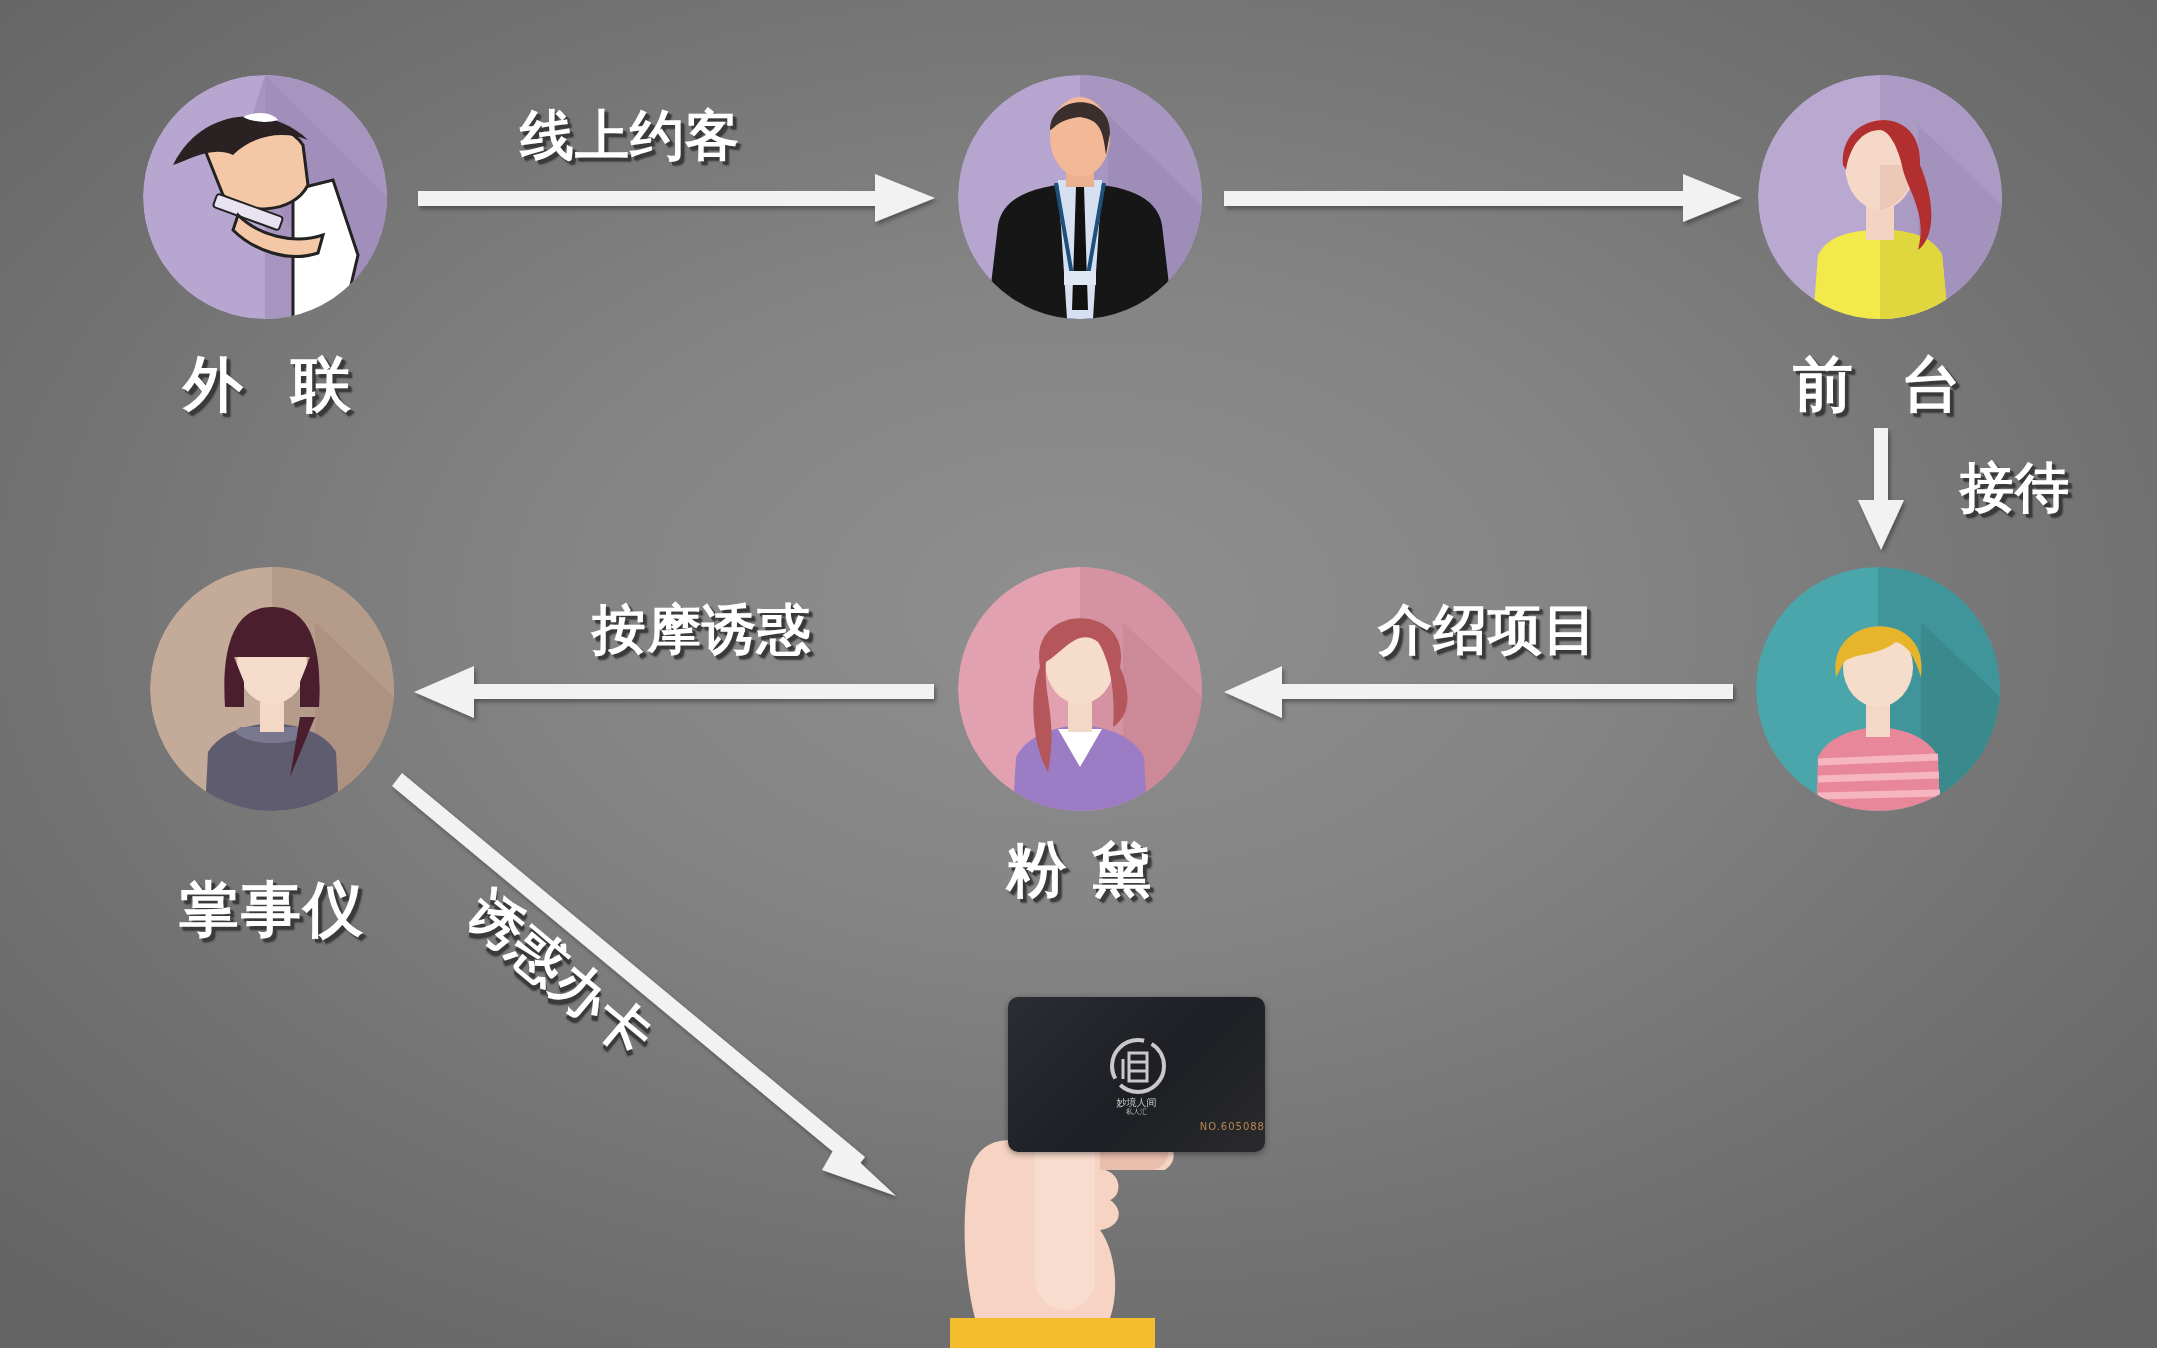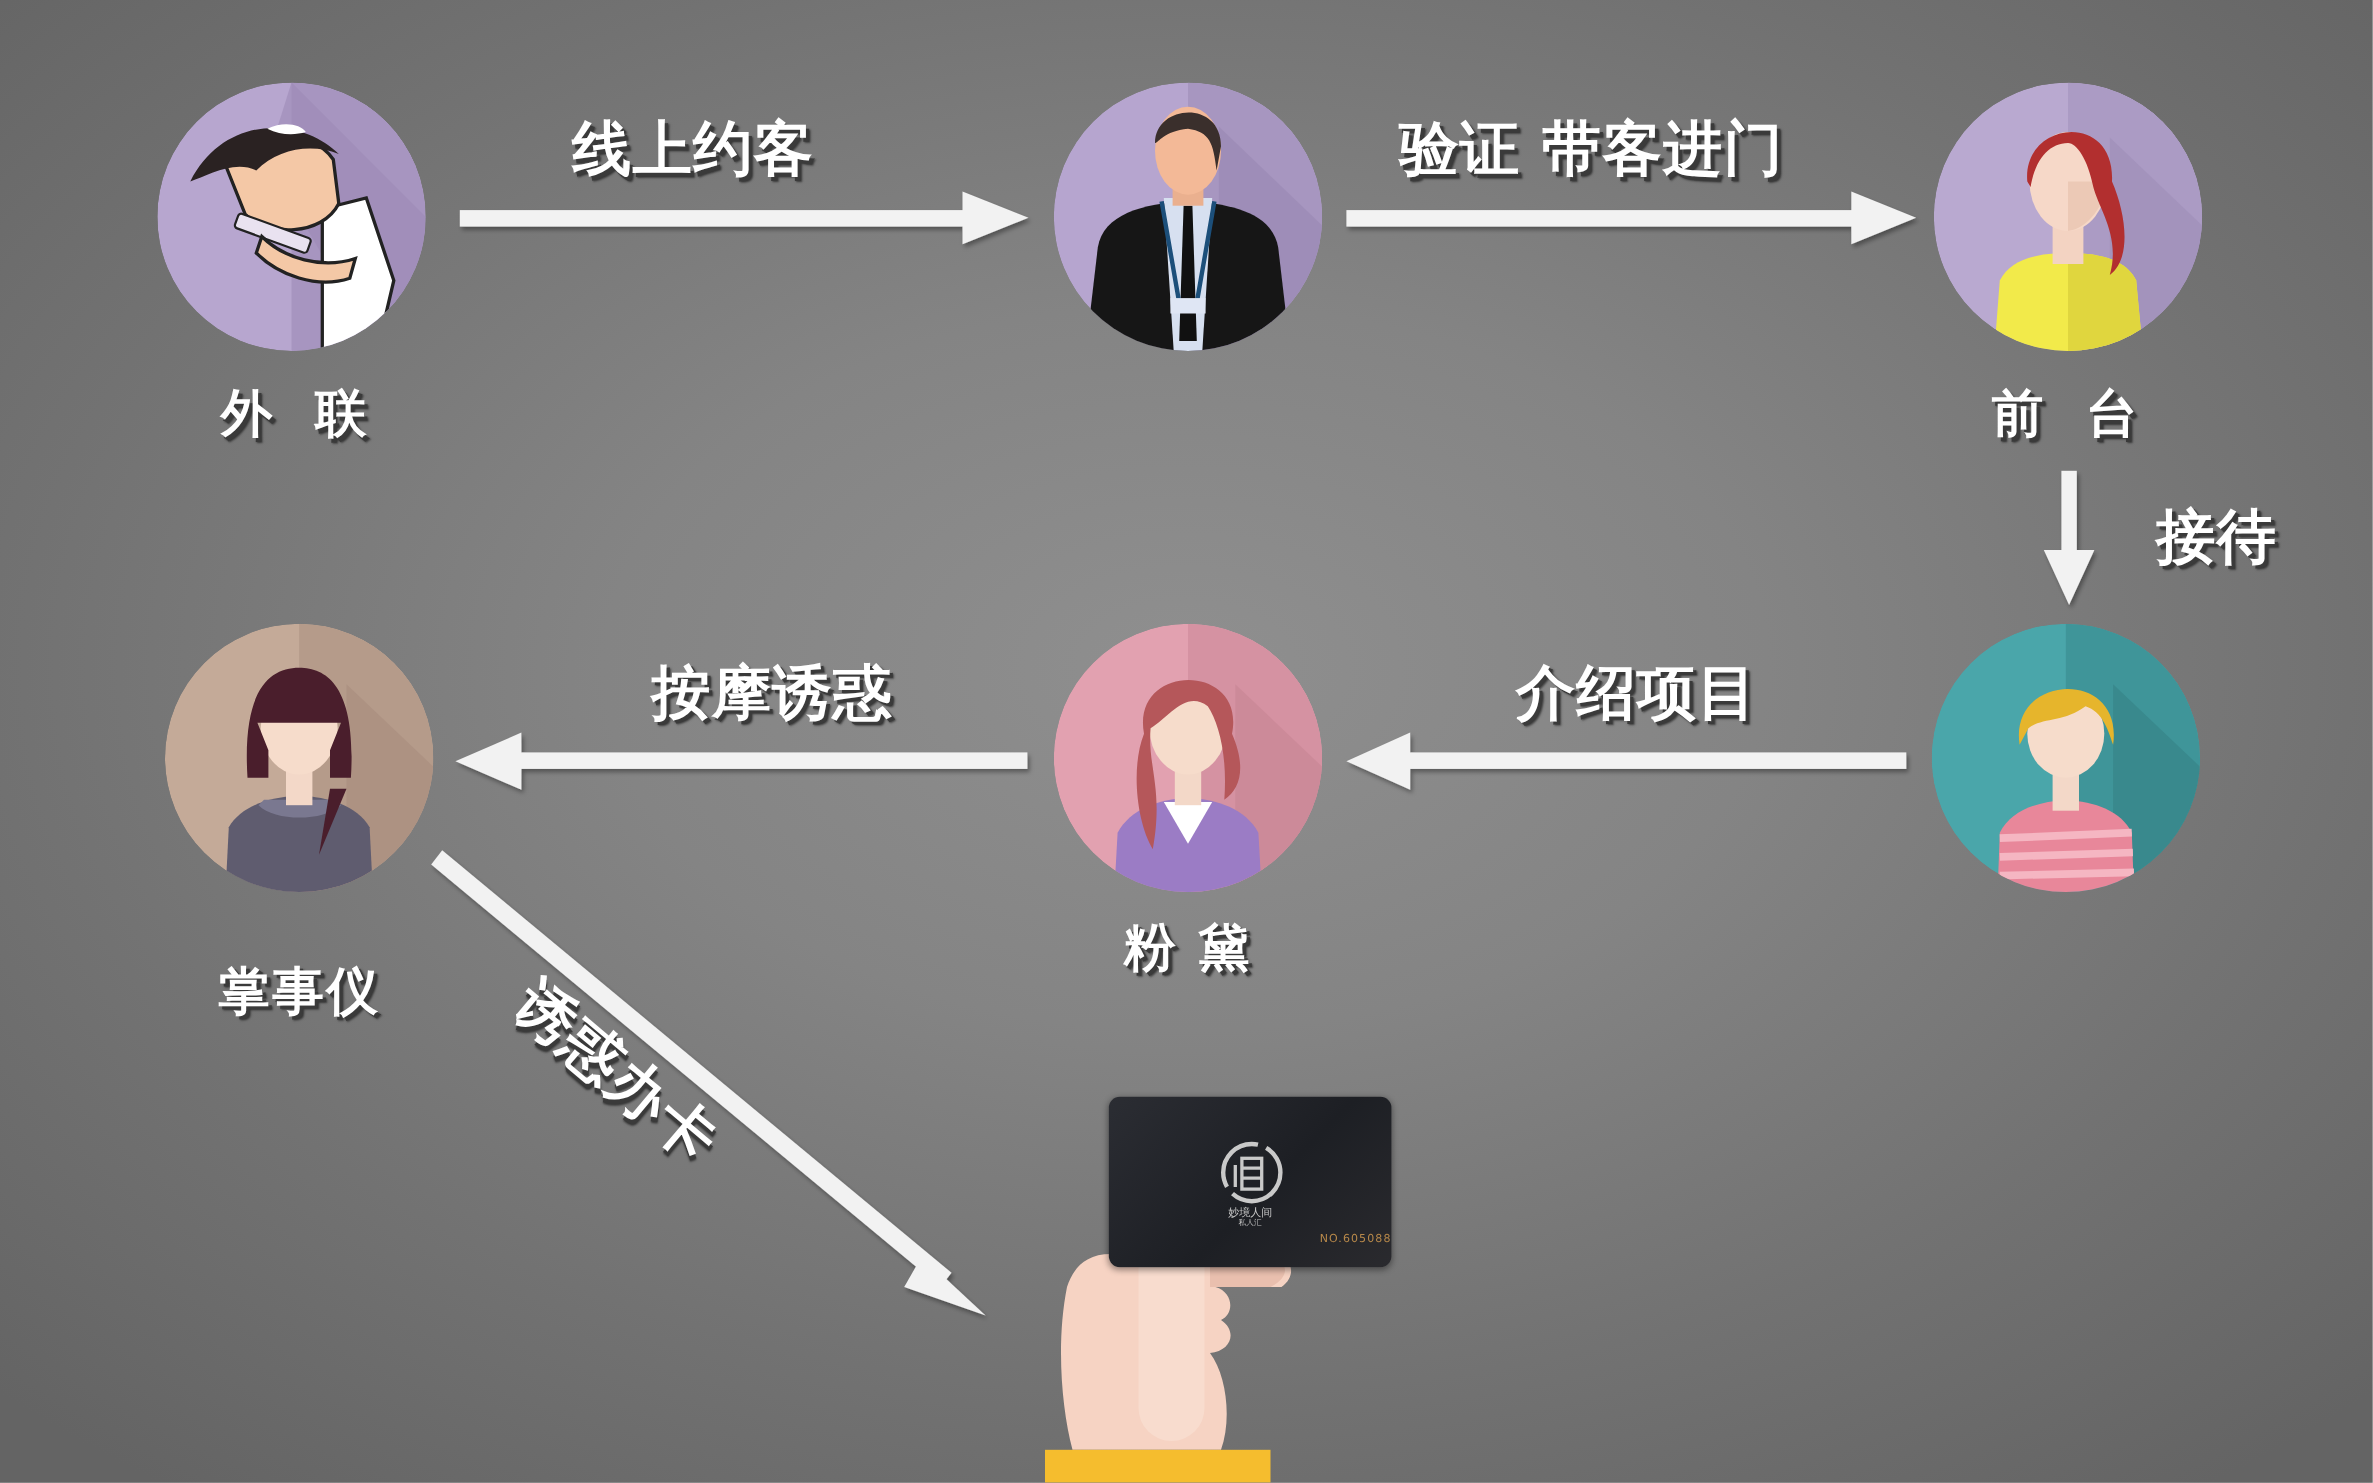--- a/index.html
+++ b/index.html
@@ -10,21 +10,21 @@
   }
   .stage { position:absolute; left:0; top:0; width:2157px; height:1348px; }
   .avatar {
     position:absolute; width:244px; height:244px; border-radius:50%; overflow:hidden;
   }
   .avatar svg { width:100%; height:100%; display:block; }
   .role-label, .edge-label {
     position:absolute; color:#ffffff; font-weight:bold; white-space:pre;
     text-shadow: 3px 3px 0 #3a3a3a, 4px 4px 2px rgba(0,0,0,0.55);
   }
-  .role-label { font-size:47px; letter-spacing:2px; transform:translateX(-50%); }
+  .role-label { font-size:60px; letter-spacing:2px; transform:translateX(-50%); }
   .edge-label { font-size:54px; letter-spacing:1px; transform:translateX(-50%); }
   .arrows { position:absolute; left:0; top:0; width:2157px; height:1348px; pointer-events:none; }
   .arrows .arrow { pointer-events:auto; }
   .card {
     position:absolute; left:1008px; top:977px; width:257px; height:155px;
     background:linear-gradient(135deg,#2b2d33 0%,#1d1f24 55%,#2a2a2e 100%);
     border-radius:10px; box-shadow:0 2px 6px rgba(0,0,0,0.4);margin-top:20px;
   }
   .card-logo { position:absolute; left:101px; top:40px; width:58px; height:58px; }
   .card-name { position:absolute; left:0; right:0; top:100px; text-align:center; color:#c8c8c8; font-size:10px; line-height:11px; }
@@ -69,21 +69,20 @@
       <polygon points="474,666 414,692 474,718"></polygon>
     </g>
 
     <g class="arrow" filter="url(#ash)" fill="#f2f2f2">
       <polygon points="402,773 392,786 855,1170 865,1157"></polygon>
       <polygon points="838,1142 896,1196 822,1170"></polygon>
     </g>
   </svg>
 
   <div class="edge-label" style="left:630px; top:100px;">线上约客</div>
-  <div class="edge-label" style="left:1447px; top:100px;">验证 带客进门</div>
   <div class="edge-label" style="left:2015px; top:452px;">接待</div>
   <div class="edge-label" style="left:702px; top:594px;">按摩诱惑</div>
   <div class="edge-label" style="left:1488px; top:594px;">介绍项目</div>
   <div class="edge-label" style="left:560px; top:975px; transform:translate(-50%,-50%) rotate(40deg);">诱惑办卡</div>
 
   <div class="avatar" style="left:143px; top:75px;">
     <svg viewBox="0 0 244 244">
       <circle cx="122" cy="122" r="122" fill="#b7a6cf"></circle>
       <path d="M122 0 A122 122 0 0 1 244 122 L244 244 L122 244 Z" fill="#a795c0"></path>
       <polygon points="122,0 244,122 244,244 200,244 100,70" fill="#9d8bb6" opacity="0.6"></polygon>

